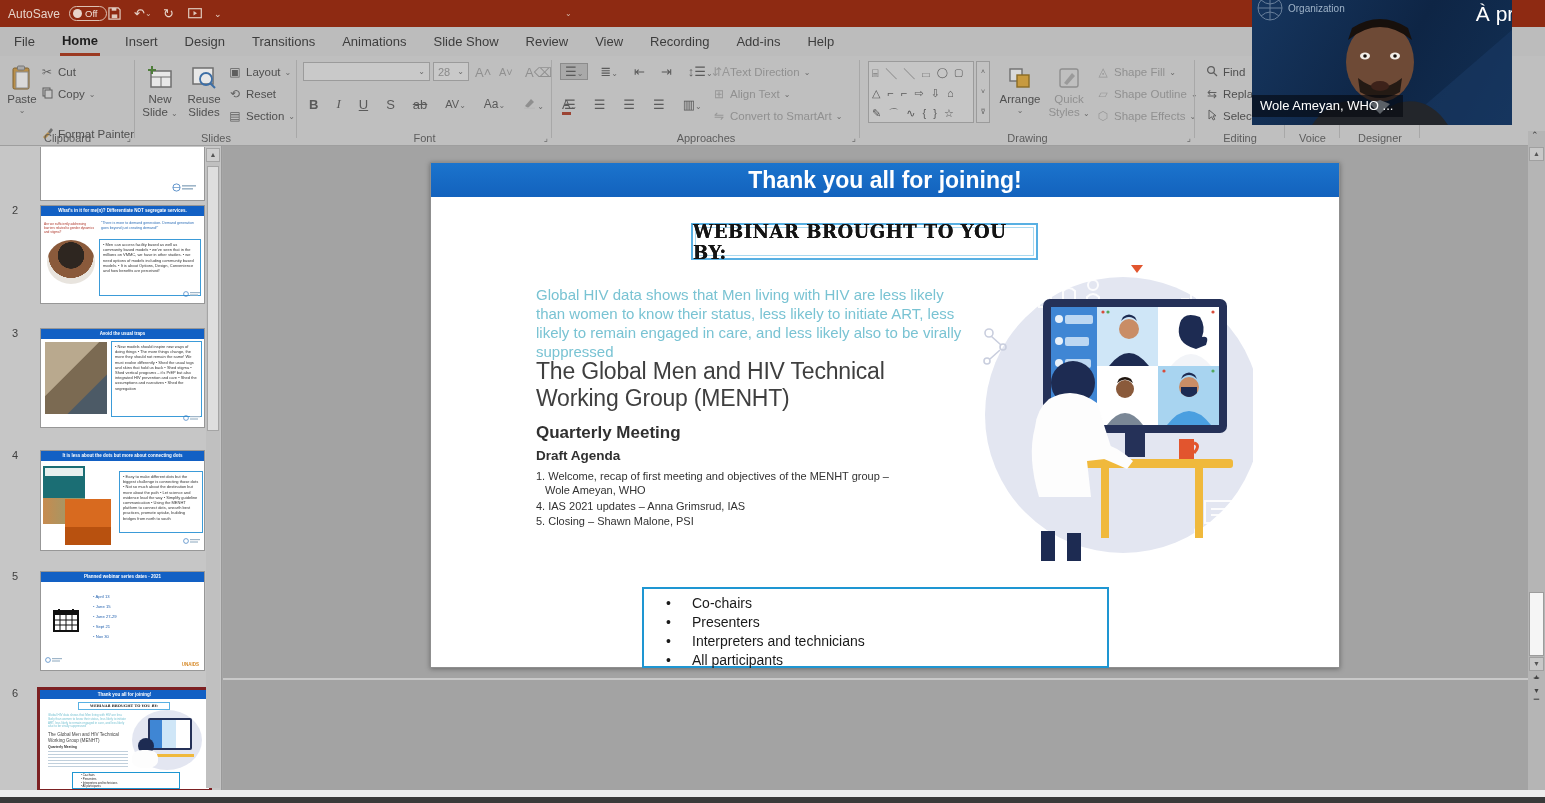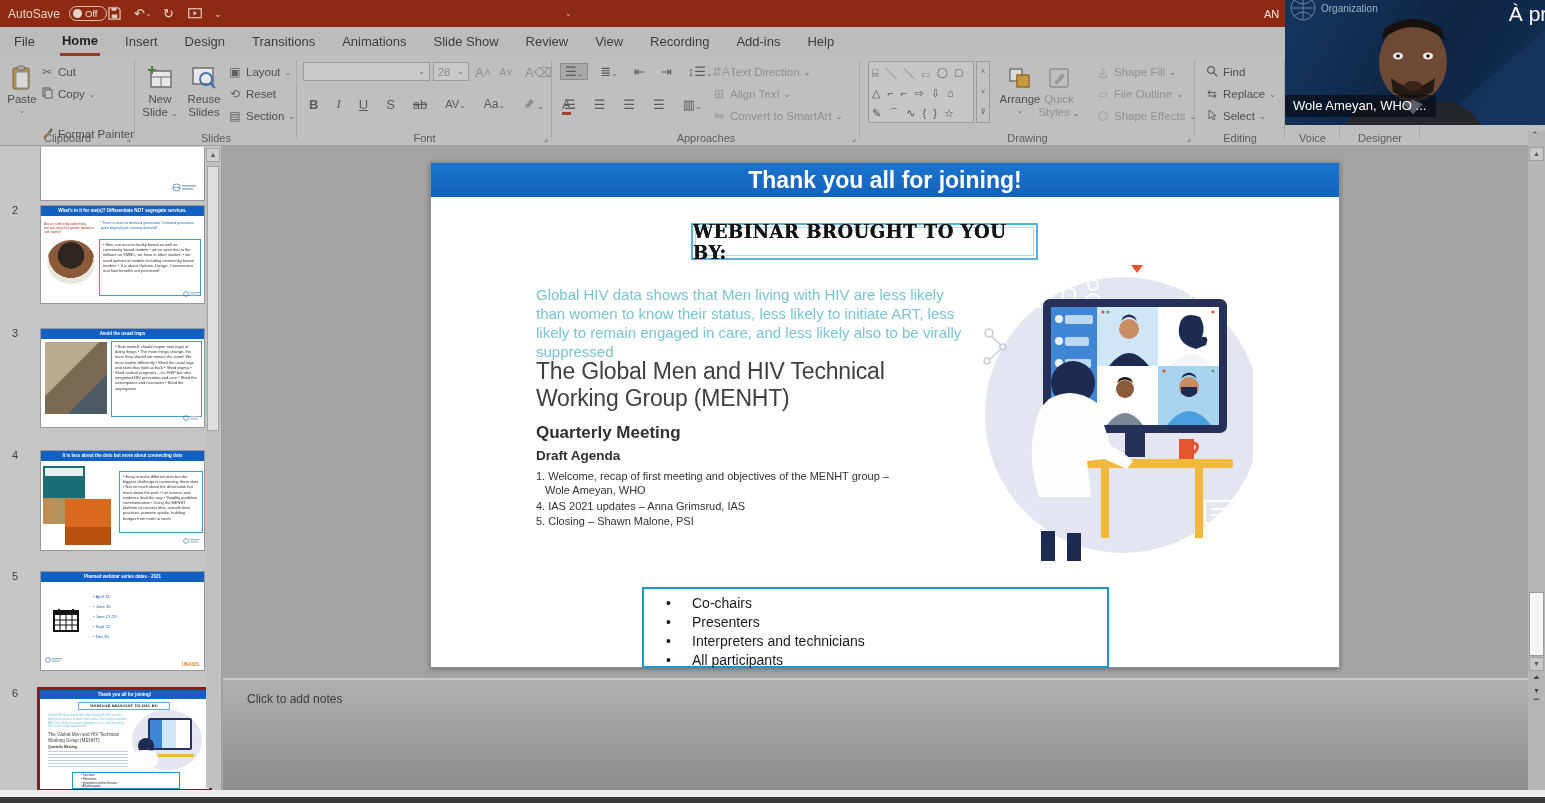--- a/index.html
+++ b/index.html
@@ -76,21 +76,21 @@
   #right-rail { position:absolute; left:1528px; top:131px; width:17px; height:659px; background:#b5b5b5; }
   .rail-btn { position:absolute; left:1px; width:15px; height:14px; background:#c8c8c8; border:1px solid #a0a0a0; font-size:7px; color:#555; text-align:center; line-height:12px; }
   #rail-thumb { position:absolute; left:1px; top:461px; width:15px; height:64px; background:#f5f5f5; border:1px solid #9c9c9c; }
   .dbl-arrow { position:absolute; left:2px; width:13px; height:12px; font-size:7px; color:#444; text-align:center; line-height:5px; }
 
   
   #strip-white { position:absolute; left:0; top:790px; width:1545px; height:7px; background:#ededed; }
   #strip-dark { position:absolute; left:0; top:797px; width:1545px; height:6px; background:#3a3a3a; }
 
   
-  #video-overlay { position:absolute; left:1285px; top:0; width:260px; height:125px; background:linear-gradient(120deg,#16365f 0%, #0e2545 55%, #123055 100%); overflow:hidden; z-index:50; }
+  #video-overlay { position:absolute; left:1252px; top:0; width:260px; height:125px; background:linear-gradient(120deg,#16365f 0%, #0e2545 55%, #123055 100%); overflow:hidden; z-index:50; }
   #video-caption { position:absolute; left:0; bottom:8px; background:rgba(5,8,14,0.62); color:#fff; font-size:13px; padding:3px 10px 4px 8px; }
   #video-corner { position:absolute; right:-14px; top:2px; color:#fff; font-size:21px; }
   #who-logo-text { position:absolute; left:36px; top:3px; color:#9fb3c8; font-size:10px; }
 
   
   .mini-banner { background:#1260c4; color:#fff; font-weight:bold; text-align:center; }
   .mini-bars { background:repeating-linear-gradient(180deg,#9fb6c9 0 1px,transparent 1px 3px); }
 </style>
 </head>
 <body>
@@ -298,38 +298,38 @@
     <div class="bigbtn" style="left:135px;width:50px">
       <span class="bicon">
         <svg width="24" height="22" viewBox="0 0 24 22">
             <rect x="2" y="2" width="12" height="12" fill="#d9d9d9" stroke="#6f6f6f" stroke-width="1.4"></rect>
             <rect x="9" y="8" width="12" height="12" fill="#c79a3f" stroke="#8a6b25" stroke-width="1.4"></rect>
           </svg>
       </span>
       <span>Arrange</span>
       <span class="chv">⌄</span>
     </div>
-    <div class="bigbtn disabled" style="left:176px;width:46px">
+    <div class="bigbtn disabled" style="left:186px;width:46px">
       <span class="bicon">
         <svg width="22" height="22" viewBox="0 0 22 22">
             <rect x="2" y="2" width="18" height="18" rx="2" fill="none" stroke="#8f8f8f" stroke-width="1.4"></rect>
             <path d="M6 16 L14 6 L17 9 L9 18 Z" fill="#9a9a9a"></path>
           </svg>
       </span>
       <span>Quick</span>
       <span><span>Styles</span> <span class="chv">⌄</span></span>
     </div>
     <div class="smallrow disabled" style="left:236px;top:6px">
         <span class="sicon">◬</span>
         <span>Shape Fill</span>
         <span class="chv">⌄</span>
       </div>
     <div class="smallrow disabled" style="left:236px;top:28px">
         <span class="sicon">▱</span>
-        <span>File Outline</span>
+        <span>Shape Outline</span>
         <span class="chv">⌄</span>
       </div>
     <div class="smallrow disabled" style="left:236px;top:50px">
         <span class="sicon">⬡</span>
         <span>Shape Effects</span>
         <span class="chv">⌄</span>
       </div>
     <div class="rlabel">Drawing</div>
     <div class="launcher">⌟</div>
     <div class="rdivider" style="left:334px"></div>
@@ -618,23 +618,20 @@
           <span>Interpreters and technicians</span>
         </div>
       <div class="t-item">
           <span class="blt">•</span>
           <span>All participants</span>
         </div>
     </div>
   </div>
 
   <div id="notes-divider"></div>
-  <div id="notes-area">
-    <div>Click to add notes</div>
-  </div>
 </div>
 
 <div id="right-rail">
   <div style="position:absolute;left:3px;top:-1px;font-size:9px;color:#3e3e3e">⌃</div>
   <div class="rail-btn" style="top:16px">▲</div>
   <div id="rail-thumb"></div>
   <div class="rail-btn" style="top:526px">▼</div>
   <div class="dbl-arrow" style="top:543px">▲<br>▔</div>
   <div class="dbl-arrow" style="top:557px">▼<br>▁</div>
 </div>

